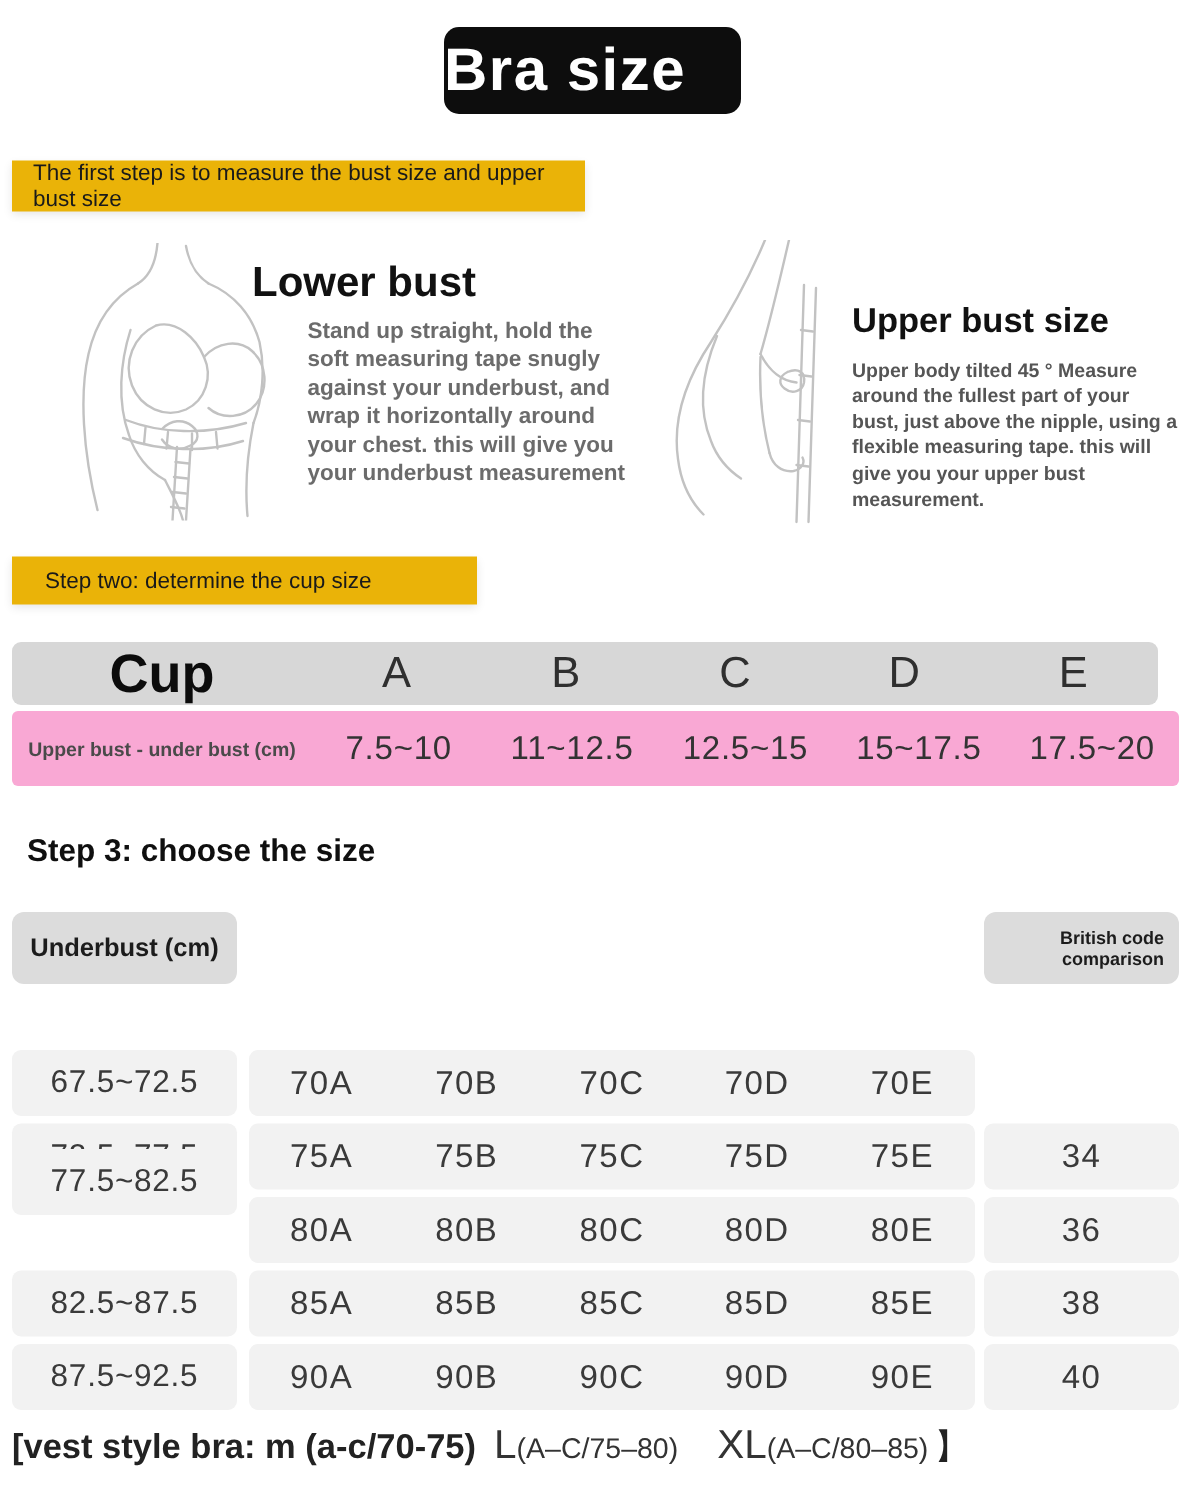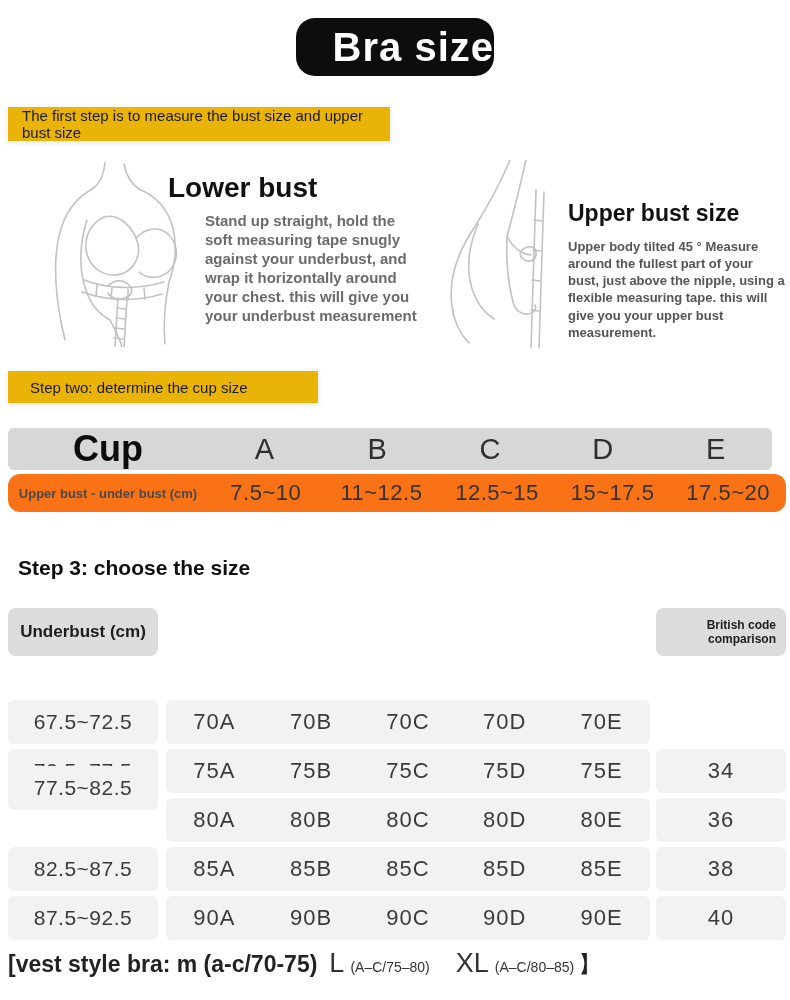--- a/index.html
+++ b/index.html
@@ -2,21 +2,21 @@
 <html><head>
 <meta charset="utf-8">
 <style>
   * { margin:0; padding:0; box-sizing:border-box; }
   html,body { width:790px; height:1000px; background:#fff; overflow:hidden;
               font-family:"Liberation Sans", sans-serif; }
   .page { position:relative; width:790px; height:1000px; background:#fff; }
 
   
   .title-box { position:absolute; left:296px; top:18px; width:198px; height:58px;
-    background:#0d0d0d; color:#fff; border-radius:19px; text-align:right;
+    background:#0d0d0d; color:#fff; border-radius:10px; text-align:left;
     line-height:58px; font-size:40px; font-weight:bold; letter-spacing:1px; }
 
   
   .step-banner { position:absolute; background:#eab308; box-shadow:0 2px 6px rgba(0,0,0,.10);
     font-size:15px; font-weight:normal; color:#1a1a1a; display:flex; align-items:center; }
   .step1 { left:8px; top:107px; width:382px; height:34px; padding-left:14px; }
   .step2 { left:8px; top:371px; width:310px; height:32px; padding-left:22px; }
 
   
   .fig { position:absolute; }
@@ -29,22 +29,22 @@
   .lower-body { position:absolute; left:205px; top:211px; width:212px;
     font-size:15px; font-weight:600; color:#6b6b6b; line-height:1.27; }
   .upper-heading { position:absolute; left:568px; top:200px; font-size:23px;
     font-weight:bold; color:#111; }
   .upper-body { position:absolute; left:568px; top:238px; width:218px;
     font-size:13px; font-weight:600; color:#555; line-height:1.32; }
 
   
   .cup-header { position:absolute; left:8px; top:428px; width:764px; height:42px;
     background:#d7d7d7; border-radius:6px; display:flex; align-items:center; }
-  .cup-row { position:absolute; left:8px; top:474px; width:778px; height:38px;
-    background:#f97316; border-radius:12px; display:flex; align-items:center; }
+  .cup-row { position:absolute; left:8px; top:474px; width:778px; height:50px;
+    background:#f9a8d4; border-radius:4px; display:flex; align-items:center; }
   .c0 { width:200px; text-align:center; flex:none; }
   .cA { flex:1; text-align:center; }
   .cup-word { font-size:36px; font-weight:800; color:#0c0c0c; }
   .cup-letter { font-size:29px; font-weight:400; color:#2f2f2f; }
   .cup-row-label { font-size:13px; font-weight:bold; color:#4a4a4a; }
   .cup-val { font-size:22px; color:#333; letter-spacing:.5px; }
 
   
   .step3 { position:absolute; left:18px; top:556px; font-size:21px;
     font-weight:bold; color:#0f0f0f; }
@@ -64,21 +64,21 @@
   .hdr-british { font-size:12px; font-weight:bold; color:#1c1c1c;
     text-align:right; width:100%; padding-right:10px; line-height:1.2;padding-left:36px; }
   .size-val { font-size:22px; color:#3a3a3a; letter-spacing:1px; }
   .size-underbust { font-size:21px; color:#3a3a3a; letter-spacing:.5px; }
 
   
   .footer { position:absolute; left:8px; top:948px; width:780px; height:44px;
     display:flex; align-items:baseline; white-space:nowrap; }
   .f-bold  { font-size:23px; font-weight:bold; color:#222; }
   .f-big   { font-size:27px; font-weight:300; color:#333; margin-left:12px; }
-  .f-range { font-size:14px; color:#333; margin-left:6px; }
+  .f-range { font-size:19px; color:#333; }
   .f-big2  { margin-left:26px; }
   .f-close { font-size:23px; color:#222; margin-left:4px; }
 </style>
 </head>
 <body>
 
 <div class="page">
 
   <div class="title-box">Bra size</div>
 

